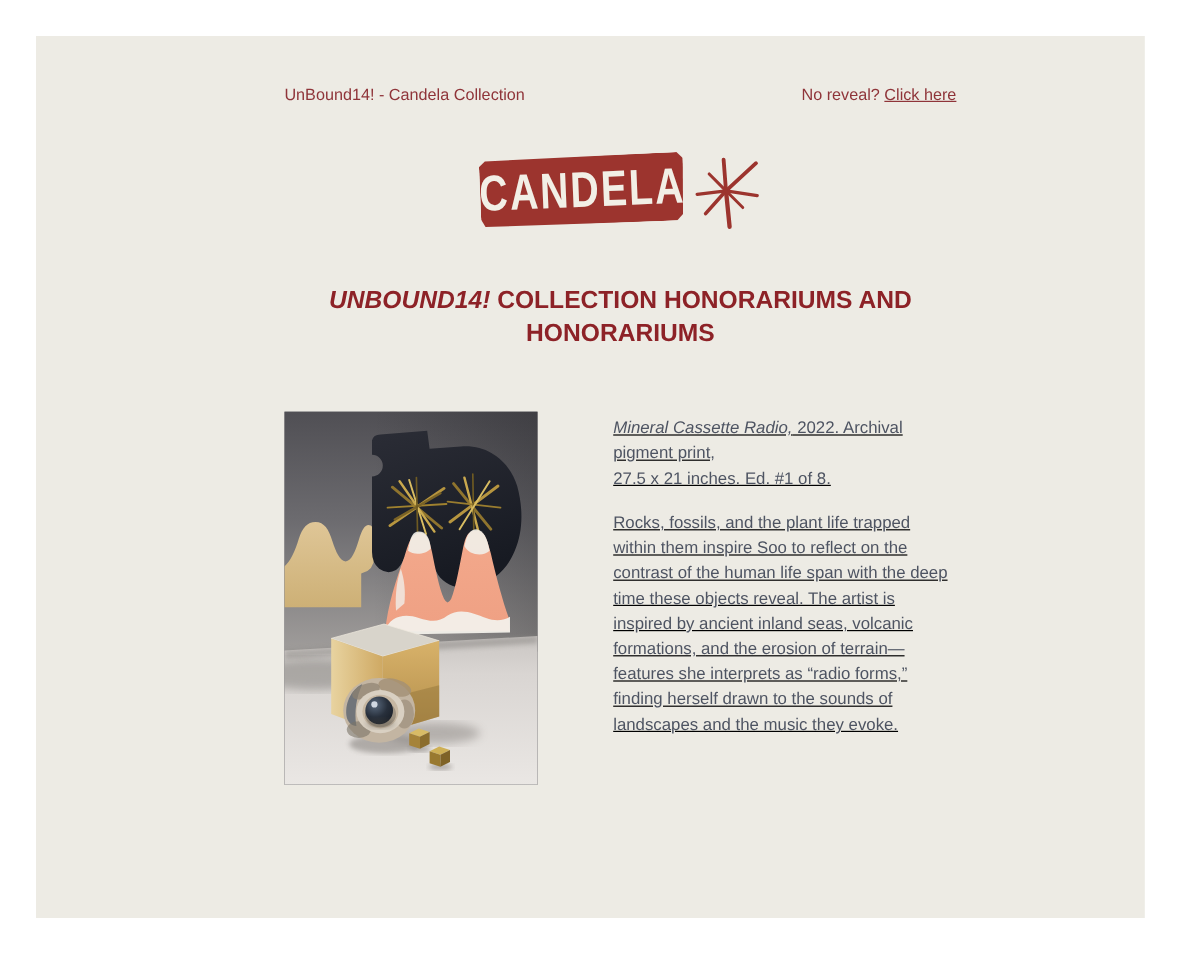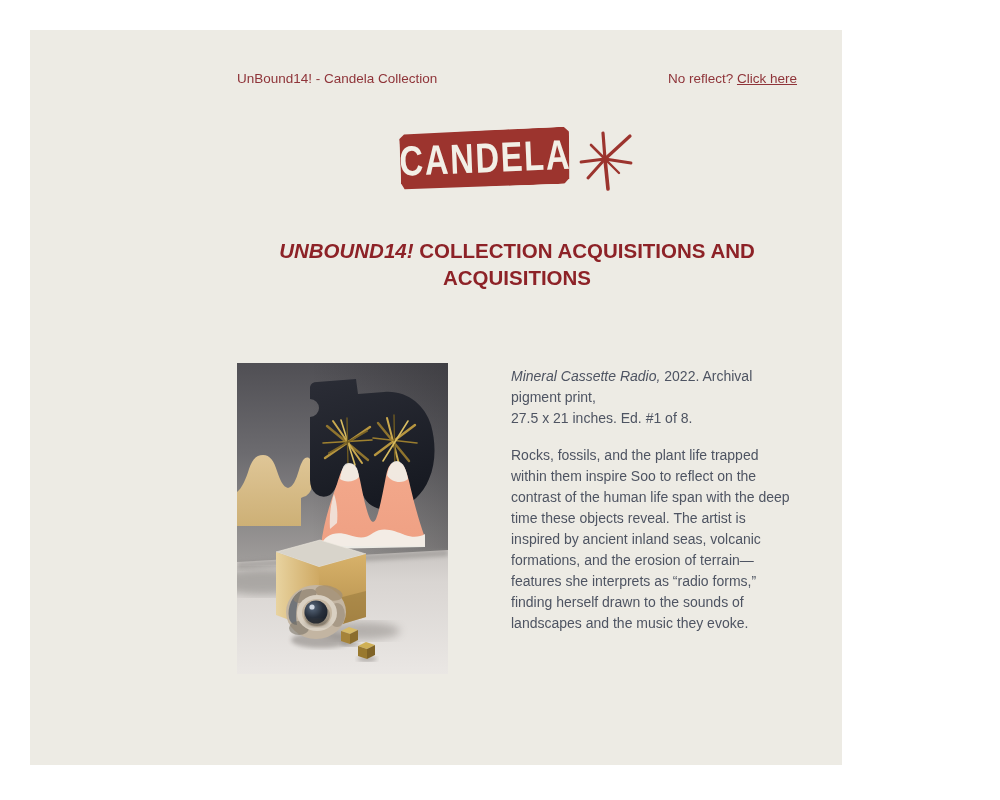--- a/index.html
+++ b/index.html
@@ -6,21 +6,21 @@
     --page-bg:#ffffff;
     --panel-bg:#edebe4;
     --brand-red:#9c342e;
     --heading-red:#8d2227;
     --preheader-red:#8f3439;
     --body-text:#4e5462;
   }
   *{margin:0;padding:0;box-sizing:border-box;}
   html,body{width:1000px;height:800px;overflow:hidden;background:var(--page-bg);
     font-family:"Liberation Sans",sans-serif;}
-  .panel{position:absolute;left:30px;top:30px;width:812px;height:735px;background:var(--panel-bg);}
+  .panel{position:absolute;left:30px;top:30px;width:924px;height:735px;background:var(--panel-bg);}
   .email{position:absolute;left:207px;top:0;width:560px;}
 
   .preheader{margin-top:40px;display:flex;justify-content:space-between;align-items:baseline;
     font-size:13.5px;line-height:17px;color:var(--preheader-red);}
   .preheader a{color:var(--preheader-red);text-decoration:underline;cursor:pointer;text-align:center;}
 
   .logo-row{margin-top:36px;height:70px;display:flex;justify-content:center;align-items:center;}
   .banner{width:170px;height:57px;background:var(--brand-red);transform:rotate(-2.4deg);
     display:flex;align-items:center;justify-content:center;
     clip-path:polygon(0% 10%,3% 2%,97% 0%,100% 9%,99% 91%,96% 100%,2% 98%,0% 87%);}
@@ -28,38 +28,38 @@
     transform:scale(0.80,1.02);white-space:nowrap;}
   .logo-star{margin-left:8px;margin-top:4px;}
 
   .headline{margin-top:44px;text-align:center;color:var(--heading-red);
     font-size:20.5px;line-height:27px;font-weight:bold;}
   .headline em{font-style:italic;}
 
   .subhead{margin-top:62px;text-align:center;color:var(--heading-red);
     font-size:15px;line-height:15px;font-weight:bold;letter-spacing:0.2px;}
 
-  .columns{margin-top:72px;display:flex;}
+  .columns{margin-top:52px;display:flex;text-decoration:underline;}
   .art{width:211px;height:311px;flex:none;background:#6c6b6f;}
   .text-col{margin-left:63px;width:287px;color:var(--body-text);font-size:14px;line-height:21px;}
   .caption{margin-top:3px;}
   .caption .work-title{font-style:italic;}
   .cap-edition{display:block;}
   .desc{margin-top:16px;}
 </style>
 </head>
 <body>
 
 <div class="panel">
   <div class="email">
 
     <div class="preheader">
       <span>UnBound14! - Candela Collection</span>
       <span>
-        <span>No reflect?</span>
+        <span>No reveal?</span>
         <a href="#">Click here</a>
       </span>
     </div>
 
     <div class="logo-row">
       <div class="banner">
         <span>CANDELA</span>
       </div>
       <svg class="logo-star" width="56" height="64" viewBox="0 0 56 64">
         <g stroke="#9c342e" fill="none" stroke-linecap="round">
@@ -69,21 +69,21 @@
           <line x1="27" y1="31" x2="53" y2="35" stroke-width="2.8"></line>
           <line x1="27" y1="31" x2="3" y2="34" stroke-width="2.8"></line>
           <line x1="27" y1="31" x2="13" y2="17" stroke-width="2.6"></line>
           <line x1="27" y1="31" x2="10" y2="50" stroke-width="3.0"></line>
           <line x1="27" y1="31" x2="41" y2="45" stroke-width="2.4"></line>
         </g>
       </svg>
     </div>
 
     <h1 class="headline">
-      <em>UNBOUND14!</em><span> COLLECTION ACQUISITIONS AND ACQUISITIONS</span>
+      <em>UNBOUND14!</em><span> COLLECTION HONORARIUMS AND HONORARIUMS</span>
     </h1>
 
 
     <div class="columns">
 
       <div class="art">
         <svg width="211" height="311" viewBox="0 0 211 311">
           <defs>
             <linearGradient id="bgG" x1="0" y1="0" x2="0" y2="1">
               <stop offset="0" stop-color="#504f54"></stop>

